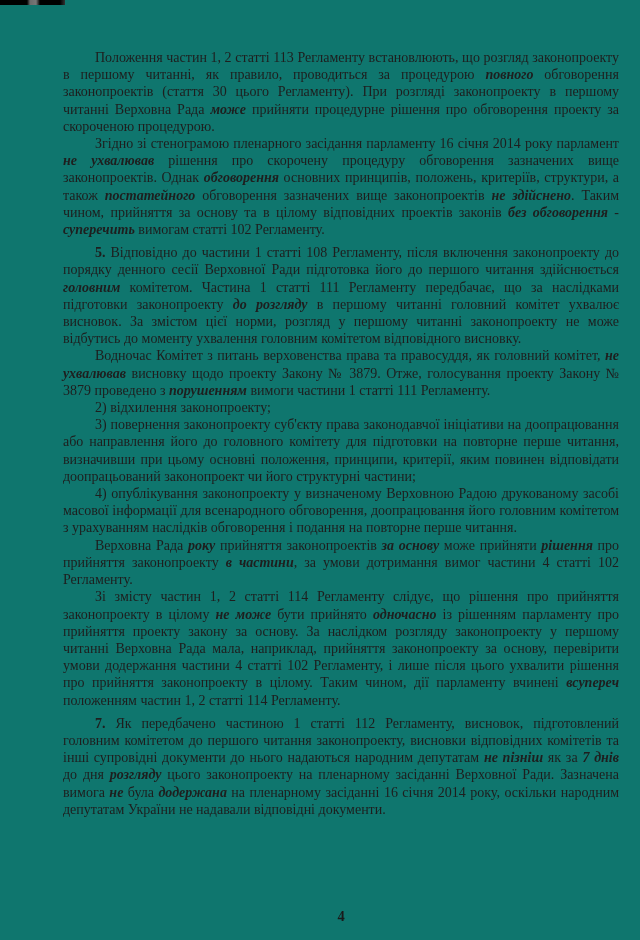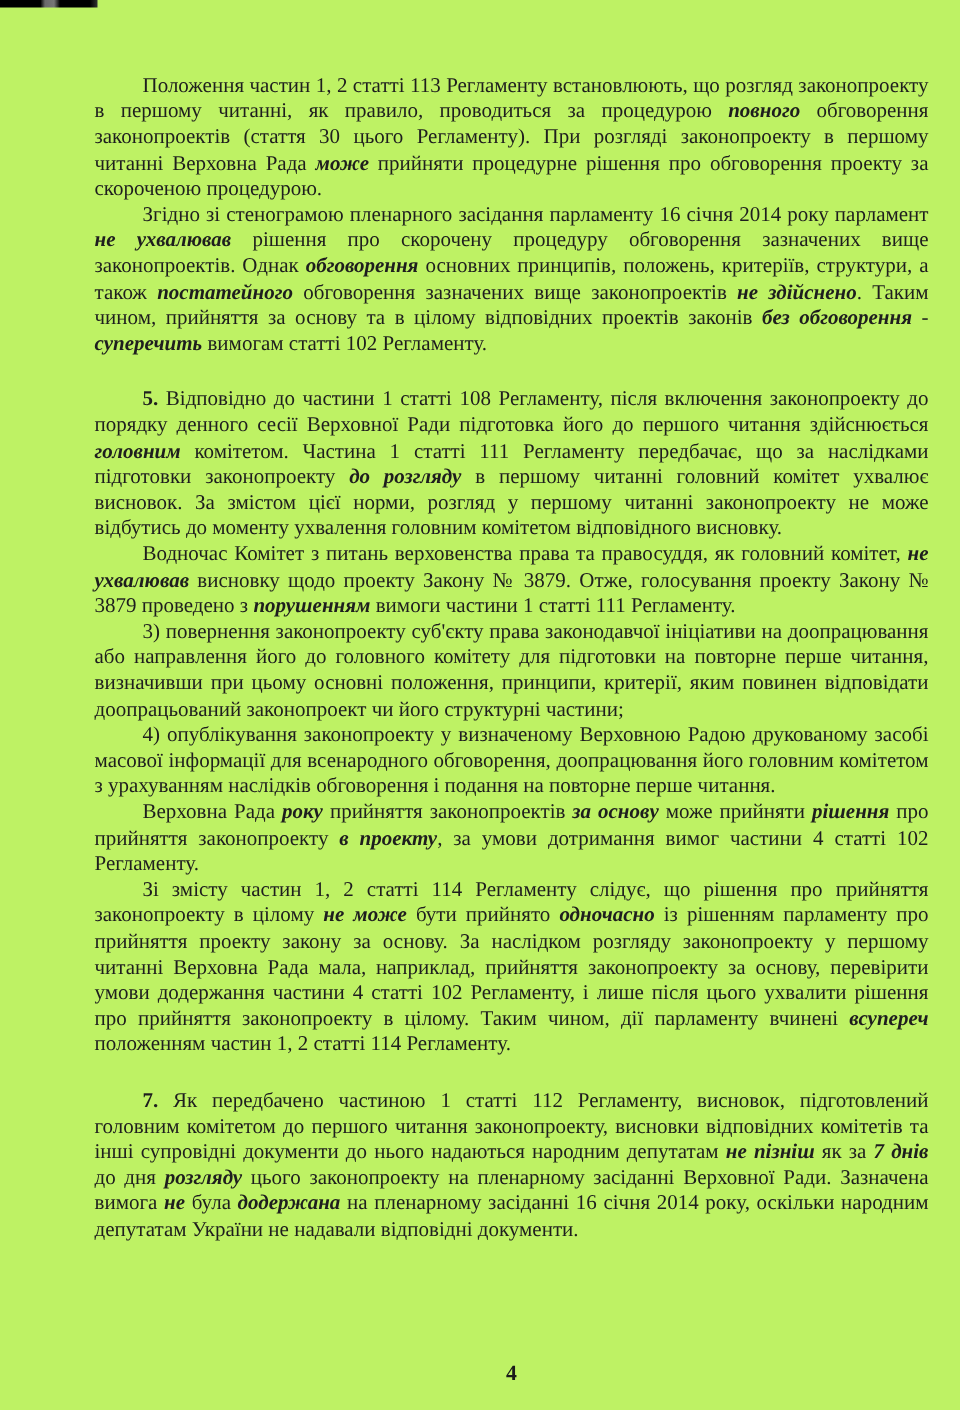--- a/index.html
+++ b/index.html
@@ -1,20 +1,20 @@
 <!DOCTYPE html>
 <html><head>
 <meta charset="utf-8">
 <style>
   html, body { margin: 0; padding: 0; }
   .page {
     position: relative;
     width: 640px;
     height: 940px;
-    background: #bef264;
+    background: #0f766e;
     overflow: hidden;
     font-family: "Liberation Serif", serif;
     color: #1e1e1e;
   }
   .scan-mark {
     position: absolute;
     top: 0;
     left: 0;
     width: 65px;
     height: 5px;
@@ -27,21 +27,21 @@
     width: 556px;
     font-size: 14px;
     line-height: 17.2px;
     text-align: justify;
   }
   .doc-body p {
     margin: 0;
     text-indent: 32px;
   }
   .doc-body p.gap {
-    margin-top: 20px;
+    margin-top: 6px;
   }
   .bi { font-weight: bold; font-style: italic; }
   .b  { font-weight: bold; }
   .n  { font-weight: normal; font-style: normal; }
   .page-number {
     position: absolute;
     left: 63px;
     width: 556px;
     top: 908px;
     text-align: center;
@@ -53,20 +53,21 @@
 </head>
 <body>
 
 <div class="page">
   <div class="scan-mark"></div>
   <div class="doc-body">
       <p><span class="n">Положення частин 1, 2 статті 113 Регламенту встановлюють, що розгляд законопроекту в першому читанні, як правило, проводиться за процедурою </span><span class="bi">повного</span><span class="n"> обговорення законопроектів (стаття 30 цього Регламенту). При розгляді законопроекту в першому читанні Верховна Рада </span><span class="bi">може</span><span class="n"> прийняти процедурне рішення про обговорення проекту за скороченою процедурою.</span></p>
       <p><span class="n">Згідно зі стенограмою пленарного засідання парламенту 16 січня 2014 року парламент </span><span class="bi">не ухвалював</span><span class="n"> рішення про скорочену процедуру обговорення зазначених вище законопроектів. Однак </span><span class="bi">обговорення</span><span class="n"> основних принципів, положень, критеріїв, структури, а також </span><span class="bi">постатейного</span><span class="n"> обговорення зазначених вище законопроектів </span><span class="bi">не здійснено</span><span class="n">. Таким чином, прийняття за основу та в цілому відповідних проектів законів </span><span class="bi">без обговорення</span><span class="n"> - </span><span class="bi">суперечить</span><span class="n"> вимогам статті 102 Регламенту.</span></p>
       <p class="gap"><span class="b">5.</span><span class="n"> Відповідно до частини 1 статті 108 Регламенту, після включення законопроекту до порядку денного сесії Верховної Ради підготовка його до першого читання здійснюється </span><span class="bi">головним</span><span class="n"> комітетом. Частина 1 статті 111 Регламенту передбачає, що за наслідками підготовки законопроекту </span><span class="bi">до розгляду</span><span class="n"> в першому читанні головний комітет ухвалює висновок. За змістом цієї норми, розгляд у першому читанні законопроекту не може відбутись до моменту ухвалення головним комітетом відповідного висновку.</span></p>
       <p><span class="n">Водночас Комітет з питань верховенства права та правосуддя, як головний комітет, </span><span class="bi">не ухвалював</span><span class="n"> висновку щодо проекту Закону № 3879. Отже, голосування проекту Закону № 3879 проведено з </span><span class="bi">порушенням</span><span class="n"> вимоги частини 1 статті 111 Регламенту.</span></p>
+      <p><span class="n">2) відхилення законопроекту;</span></p>
       <p><span class="n">3) повернення законопроекту суб'єкту права законодавчої ініціативи на доопрацювання або направлення його до головного комітету для підготовки на повторне перше читання, визначивши при цьому основні положення, принципи, критерії, яким повинен відповідати доопрацьований законопроект чи його структурні частини;</span></p>
       <p><span class="n">4) опублікування законопроекту у визначеному Верховною Радою друкованому засобі масової інформації для всенародного обговорення, доопрацювання його головним комітетом з урахуванням наслідків обговорення і подання на повторне перше читання.</span></p>
-      <p><span class="n">Верховна Рада </span><span class="bi">року</span><span class="n"> прийняття законопроектів </span><span class="bi">за основу</span><span class="n"> може прийняти </span><span class="bi">рішення</span><span class="n"> про прийняття законопроекту </span><span class="bi">в проекту</span><span class="n">, за умови дотримання вимог частини 4 статті 102 Регламенту.</span></p>
+      <p><span class="n">Верховна Рада </span><span class="bi">року</span><span class="n"> прийняття законопроектів </span><span class="bi">за основу</span><span class="n"> може прийняти </span><span class="bi">рішення</span><span class="n"> про прийняття законопроекту </span><span class="bi">в частини</span><span class="n">, за умови дотримання вимог частини 4 статті 102 Регламенту.</span></p>
       <p><span class="n">Зі змісту частин 1, 2 статті 114 Регламенту слідує, що рішення про прийняття законопроекту в цілому </span><span class="bi">не може</span><span class="n"> бути прийнято </span><span class="bi">одночасно</span><span class="n"> із рішенням парламенту про прийняття проекту закону за основу. За наслідком розгляду законопроекту у першому читанні Верховна Рада мала, наприклад, прийняття законопроекту за основу, перевірити умови додержання частини 4 статті 102 Регламенту, і лише після цього ухвалити рішення про прийняття законопроекту в цілому. Таким чином, дії парламенту вчинені </span><span class="bi">всупереч</span><span class="n"> положенням частин 1, 2 статті 114 Регламенту.</span></p>
       <p class="gap"><span class="b">7.</span><span class="n"> Як передбачено частиною 1 статті 112 Регламенту, висновок, підготовлений головним комітетом до першого читання законопроекту, висновки відповідних комітетів та інші супровідні документи до нього надаються народним депутатам </span><span class="bi">не пізніш</span><span class="n"> як за </span><span class="bi">7 днів</span><span class="n"> до дня </span><span class="bi">розгляду</span><span class="n"> цього законопроекту на пленарному засіданні Верховної Ради. Зазначена вимога </span><span class="bi">не</span><span class="n"> була </span><span class="bi">додержана</span><span class="n"> на пленарному засіданні 16 січня 2014 року, оскільки народним депутатам України не надавали відповідні документи.</span></p>
     </div>
   <div class="page-number">4</div>
 </div>
 
 </body></html>

